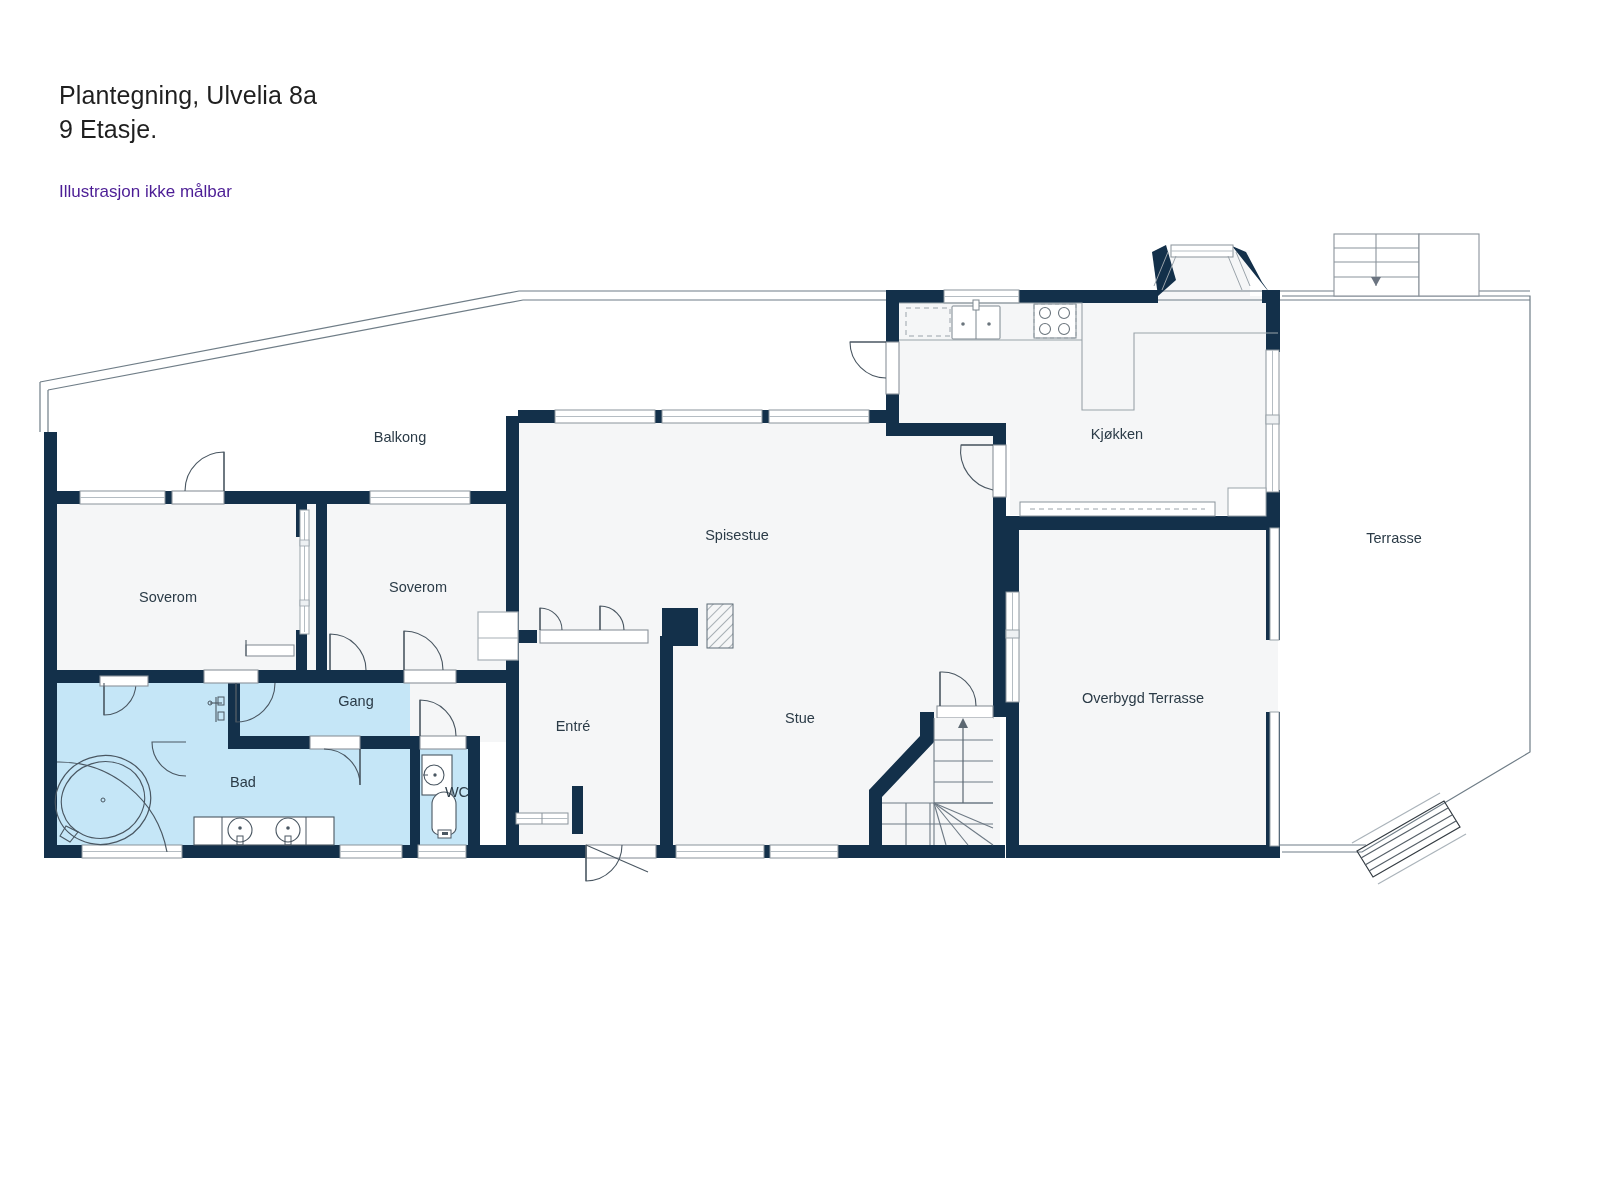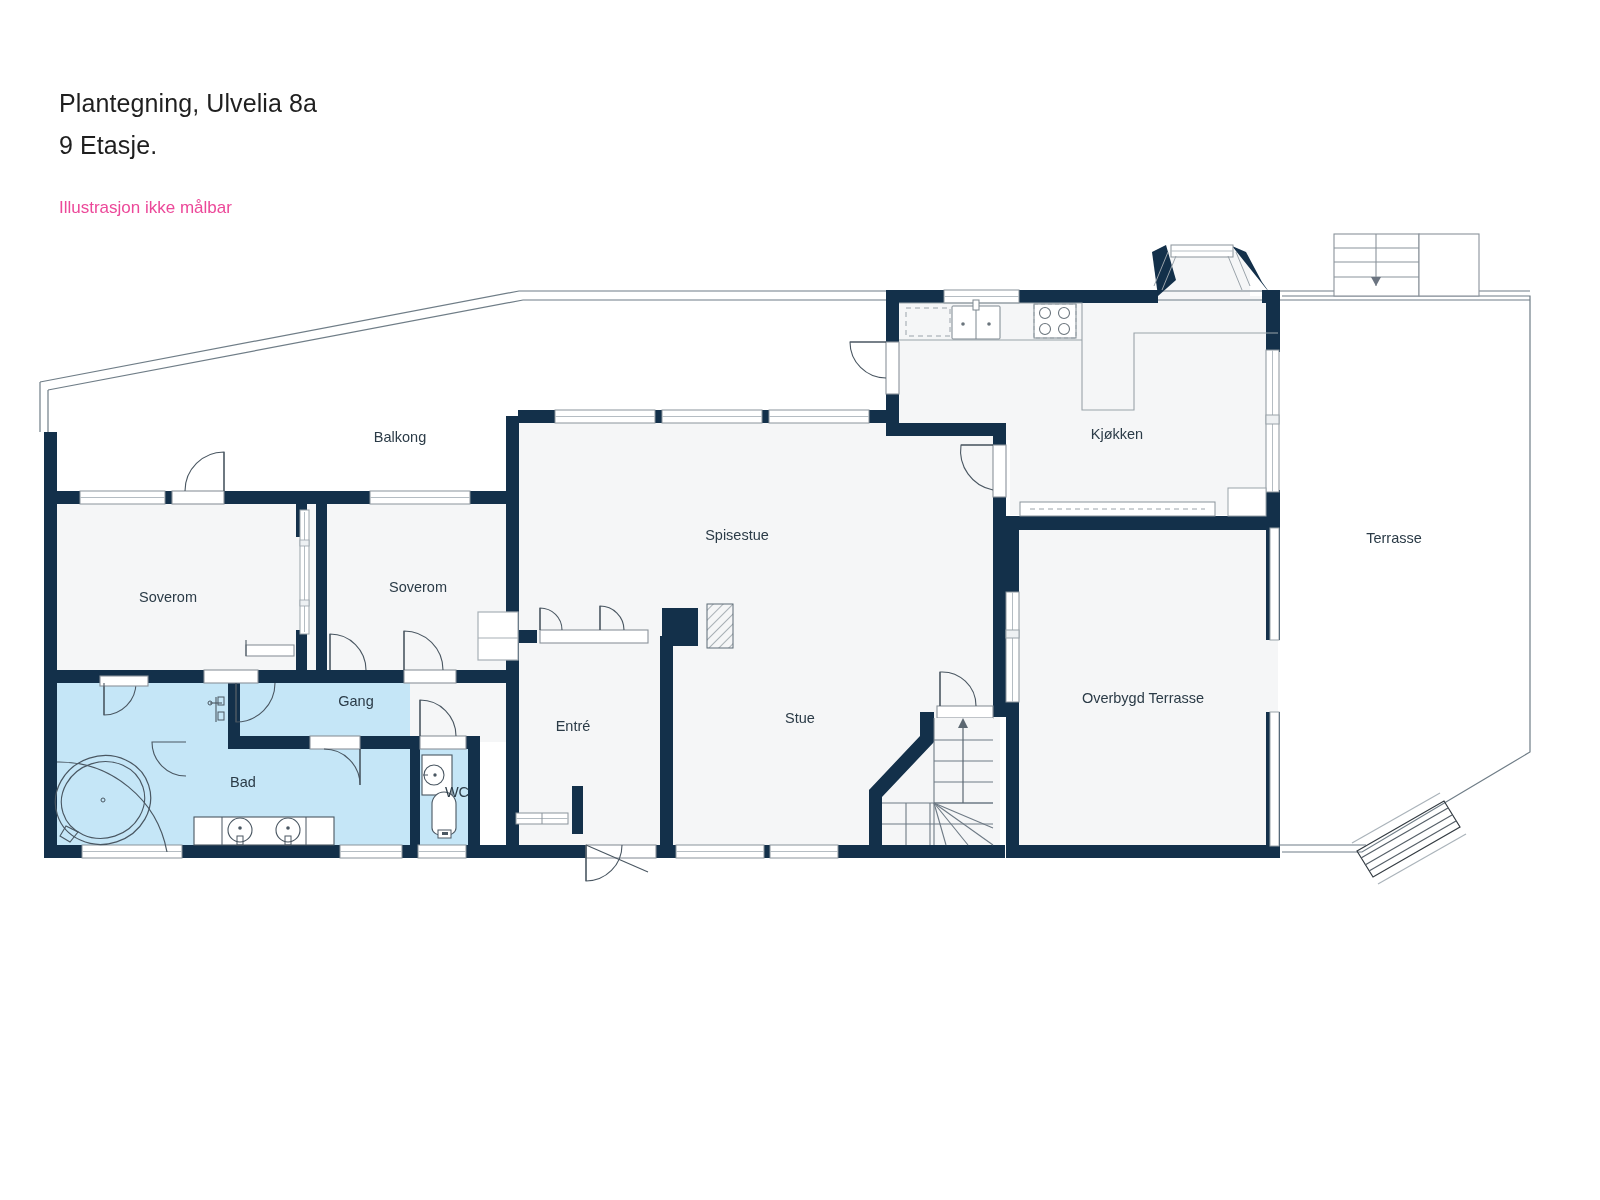--- a/index.html
+++ b/index.html
@@ -20,27 +20,26 @@
     position: absolute;
     left: 59px;
     top: 78px;
     color: #1a1a1a;
   }
   #titleblock .t-line {
     font-size: 25px;
     line-height: 34px;
     color: #1f1f1f;
     letter-spacing: 0.1px;
-    margin-top: 8px;
   }
   #titleblock .sub-line {
     font-size: 17px;
     line-height: 24px;
     margin-top: 34px;
-    color: #ec4899;
+    color: #4c1d95;
   }
   #plan-svg {
     position: absolute;
     left: 0; top: 0;
     width: 1600px;
     height: 1200px;
     display: block;
   }
   .rmlabel {
     font-family: "Liberation Sans", sans-serif;

